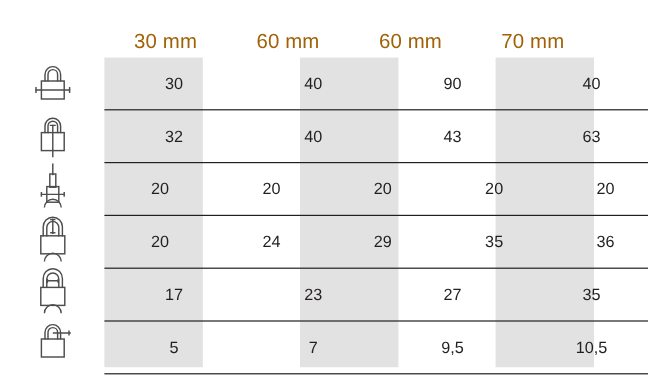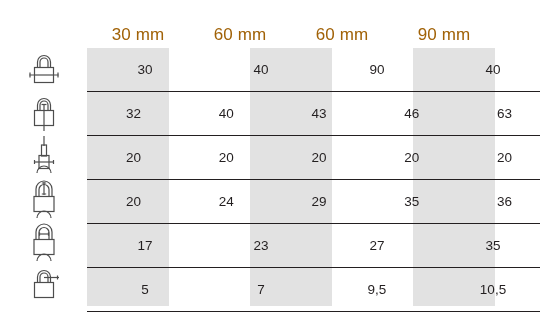--- a/index.html
+++ b/index.html
@@ -105,21 +105,21 @@
   <div class="grid">
     <div class="col-band" style="left:87px;width:82px;"></div>
     <div class="col-band" style="left:250px;width:82px;"></div>
     <div class="col-band" style="left:413px;width:82px;"></div>
   </div>
 
   <div class="header-row">
     <div class="header-cell">30 mm</div>
     <div class="header-cell">60 mm</div>
     <div class="header-cell">60 mm</div>
-    <div class="header-cell">90 mm</div>
+    <div class="header-cell">70 mm</div>
   </div>
 
   <div class="icon-col">
 
     <div class="icon-cell">
       <span>
         <svg width="40" height="38" viewBox="0 0 40 38">
           <g fill="none" stroke="#4d4d4d" stroke-width="1.2">
             <path d="M13.5 17 V11 a6.5 6.5 0 0 1 13 0 V17"></path>
             <path d="M16 17 V11 a4 4 0 0 1 8 0 V17"></path>
@@ -213,21 +213,20 @@
       <div class="data-cell">30</div>
       <div class="data-cell">40</div>
       <div class="data-cell">90</div>
       <div class="data-cell">40</div>
     </div>
 
     <div class="data-row">
       <div class="data-cell">32</div>
       <div class="data-cell">40</div>
       <div class="data-cell">43</div>
-      <div class="data-cell">46</div>
       <div class="data-cell">63</div>
     </div>
 
     <div class="data-row">
       <div class="data-cell">20</div>
       <div class="data-cell">20</div>
       <div class="data-cell">20</div>
       <div class="data-cell">20</div>
       <div class="data-cell">20</div>
     </div>

